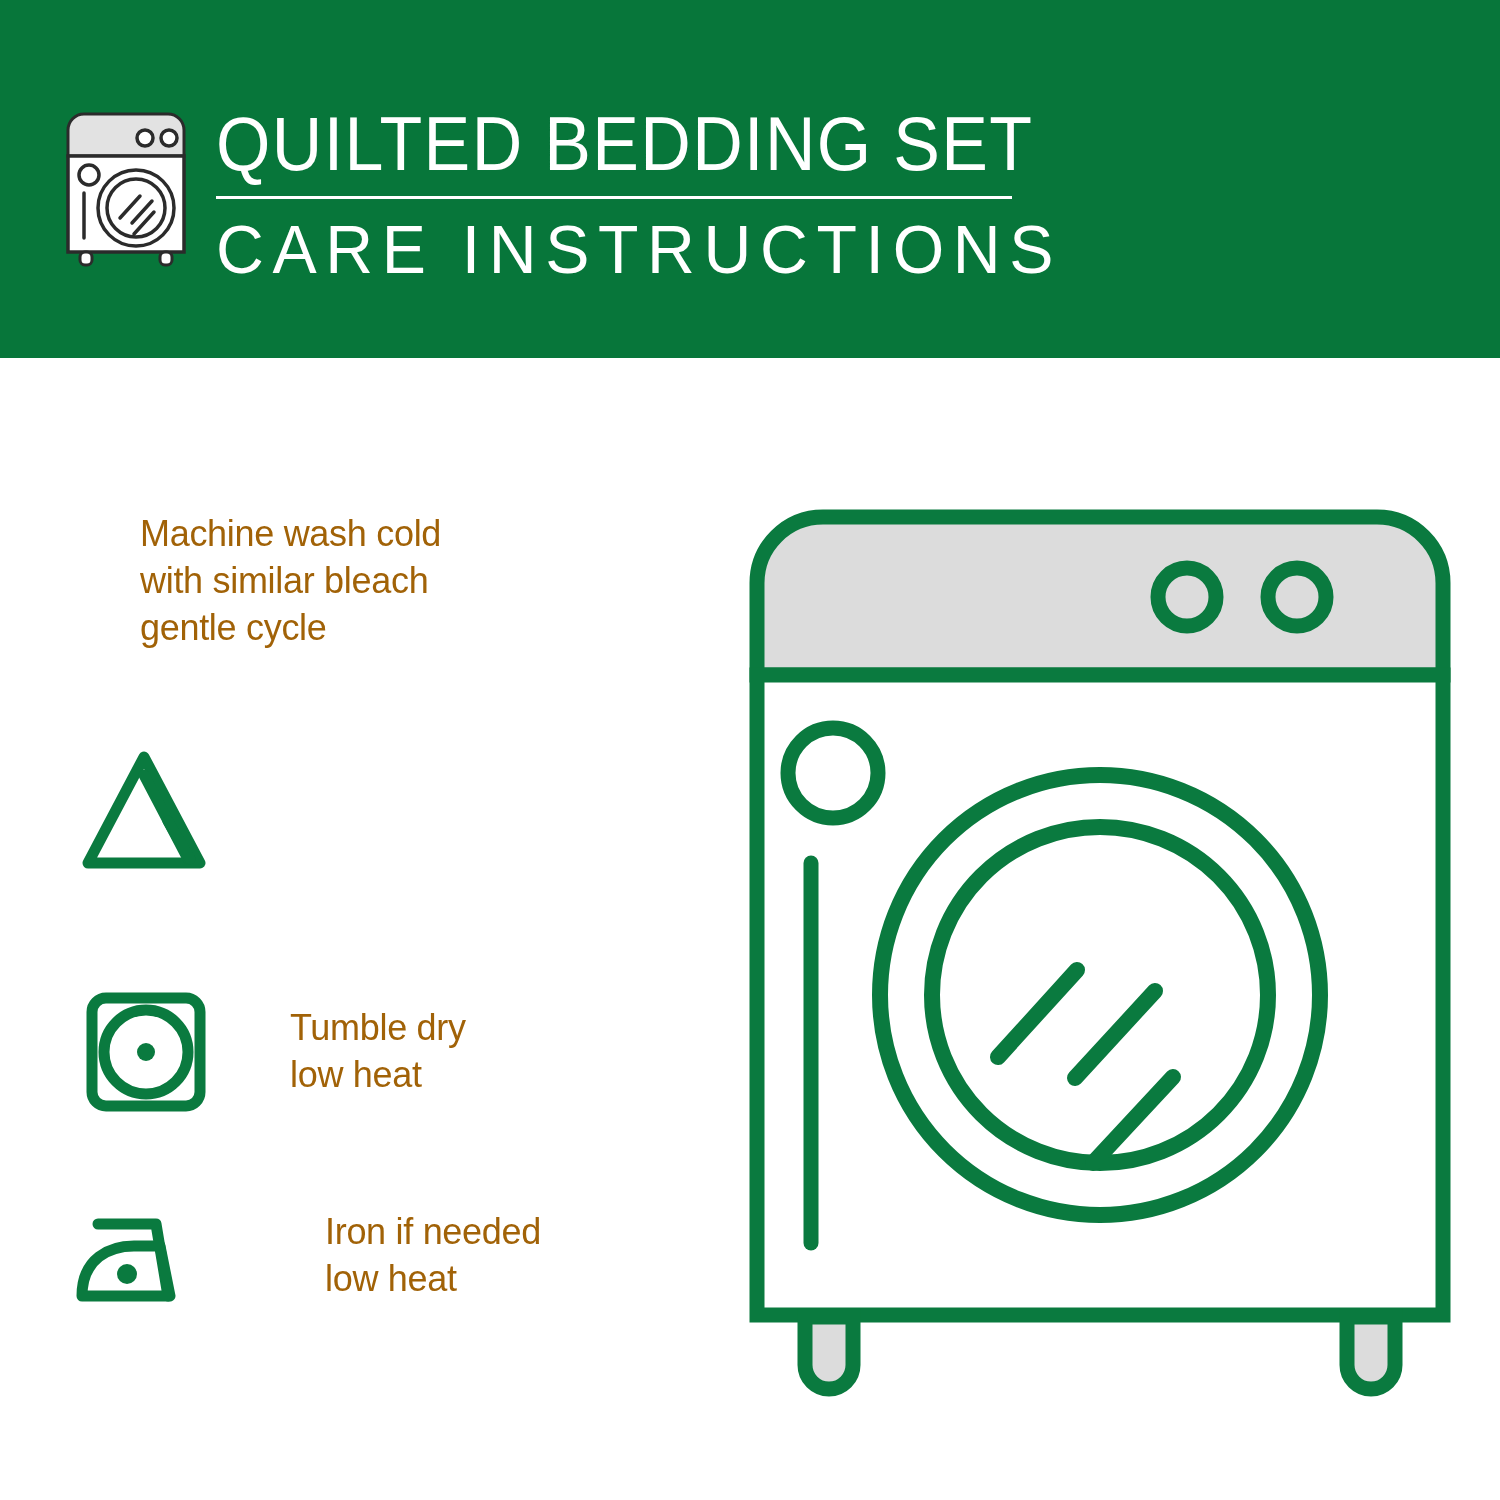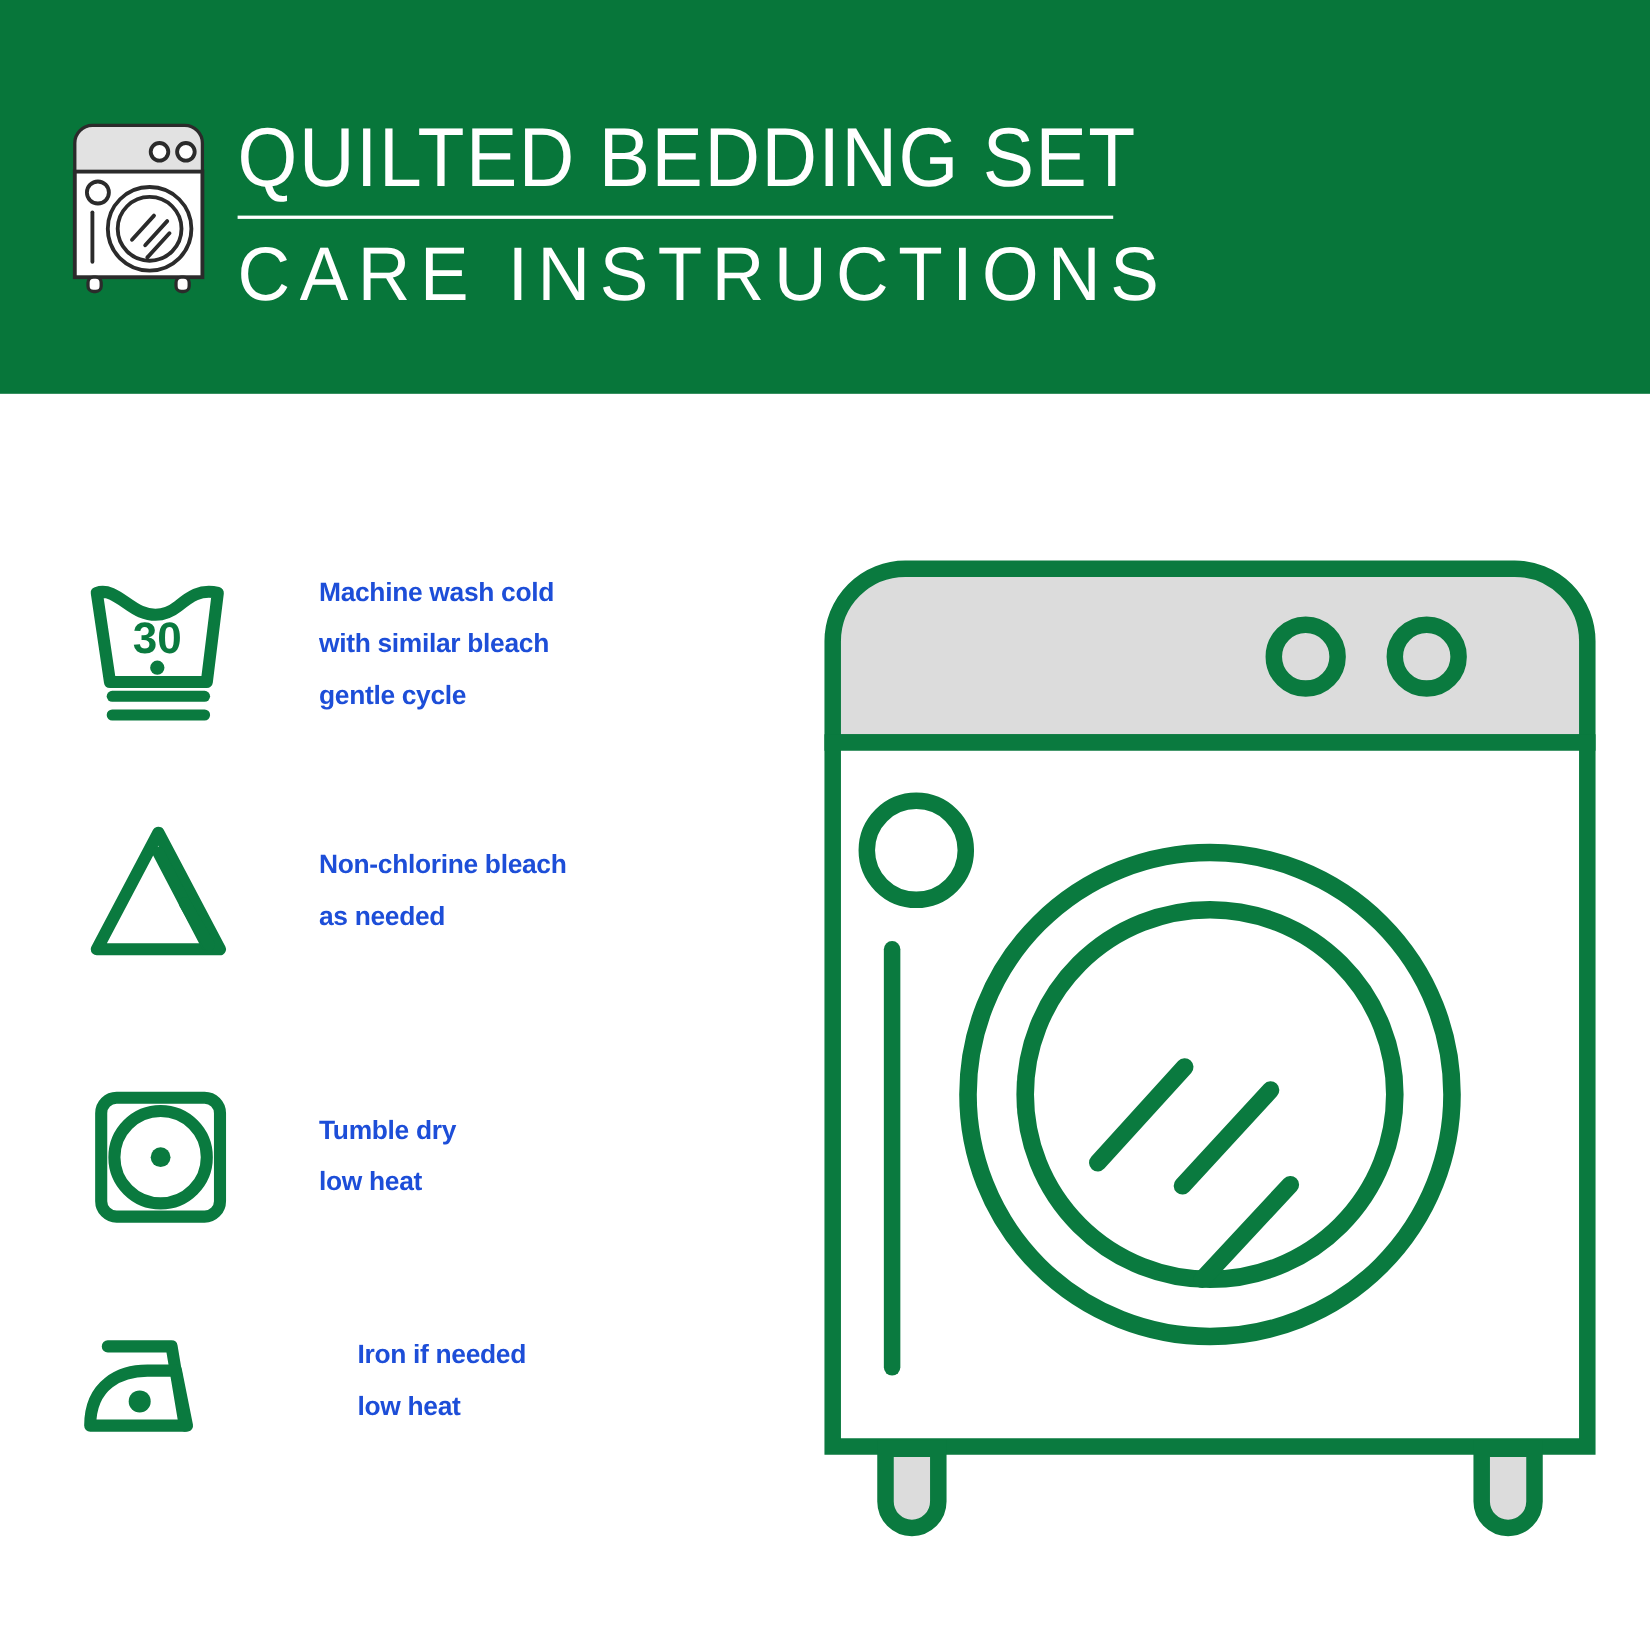--- a/index.html
+++ b/index.html
@@ -96,24 +96,24 @@
 
   .care-symbol {
     width: 150px;
     height: 150px;
     flex: 0 0 150px;
   }
 
   .care-text {
     margin-left: 68px;
     font-family: "Liberation Sans", sans-serif;
-    font-size: 24px;
+    font-size: 36px;
     line-height: 47px;
-    color: #1d4ed8;
-    font-weight: 700;
+    color: #a16207;
+    font-weight: 400;
     letter-spacing: -0.3px;
   }
 
   #row-wash   { top: 10px; }
   #row-bleach { top: 235px; }
   #row-dry    { top: 476px; }
   #row-iron   { top: 680px; gap: 35px; }
 
   
   #machine-illustration {
@@ -159,59 +159,37 @@
       <div id="title-main">QUILTED BEDDING SET</div>
       <div id="title-divider"></div>
       <div id="title-sub">CARE INSTRUCTIONS</div>
     </div>
 
   </div>
 
   <div id="care-list">
 
     <div class="care-row" id="row-wash">
-      <div class="care-symbol">
-        <svg viewBox="0 0 150 150" width="150" height="150" xmlns="http://www.w3.org/2000/svg">
-          <g fill="none" stroke="#0a7a3f" stroke-width="11" stroke-linecap="round" stroke-linejoin="round">
-
-            <path d="M16 29 C 30 24 42 40 56 46 C 68 51 80 49 90 41 C 100 33 110 25 126 29
-                     L 116 110 L 28 110 Z"></path>
-          </g>
-
-          <g stroke="#0a7a3f" stroke-width="10" stroke-linecap="round">
-            <line x1="30" y1="123" x2="114" y2="123"></line>
-            <line x1="30" y1="140" x2="114" y2="140"></line>
-          </g>
-
-          <text x="71" y="84" text-anchor="middle" font-family="Liberation Sans, sans-serif" font-size="40" font-weight="bold" fill="#0a7a3f">30</text>
-
-          <circle cx="71" cy="97" r="6.5" fill="#0a7a3f"></circle>
-        </svg>
-      </div>
       <div class="care-text">
         <div>Machine wash cold</div>
         <div>with similar bleach</div>
         <div>gentle cycle</div>
       </div>
     </div>
 
     <div class="care-row" id="row-bleach">
       <div class="care-symbol">
         <svg viewBox="0 0 150 150" width="150" height="150" xmlns="http://www.w3.org/2000/svg">
           <g fill="none" stroke="#0a7a3f" stroke-width="11" stroke-linecap="round" stroke-linejoin="round">
             <polygon points="72,22 128,128 16,128"></polygon>
             <line x1="72" y1="40" x2="116" y2="124"></line>
             <line x1="96" y1="86" x2="118" y2="124"></line>
           </g>
         </svg>
       </div>
-      <div class="care-text">
-        <div>Non-chlorine bleach</div>
-        <div>as needed</div>
-      </div>
     </div>
 
     <div class="care-row" id="row-dry">
       <div class="care-symbol">
         <svg viewBox="0 0 150 150" width="150" height="150" xmlns="http://www.w3.org/2000/svg">
           <rect x="20" y="22" width="108" height="108" rx="14" ry="14" fill="none" stroke="#0a7a3f" stroke-width="11"></rect>
           <circle cx="74" cy="76" r="42" fill="none" stroke="#0a7a3f" stroke-width="11"></circle>
           <circle cx="74" cy="76" r="9" fill="#0a7a3f"></circle>
         </svg>
       </div>

